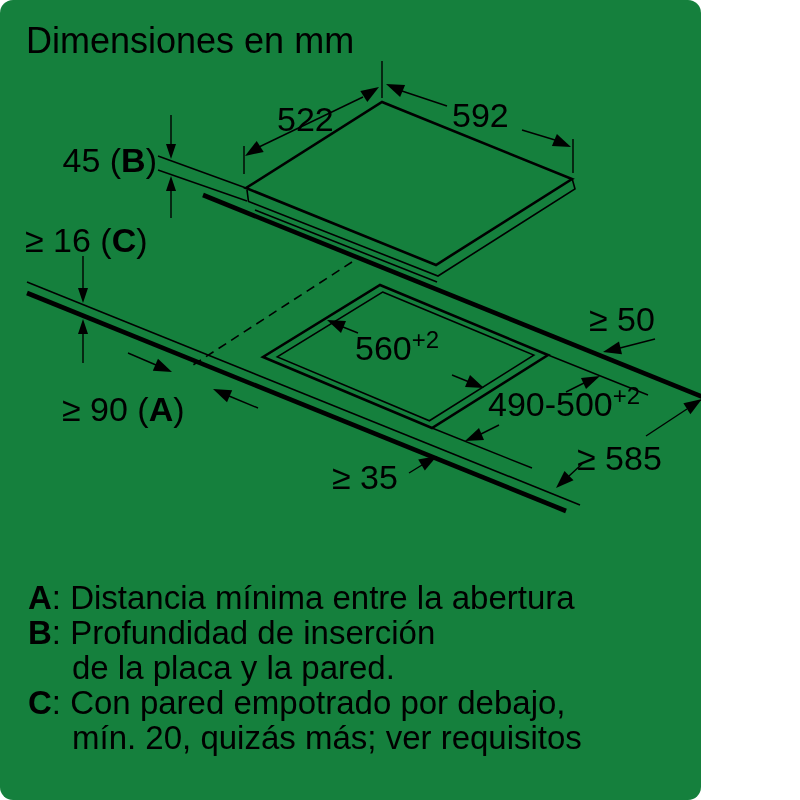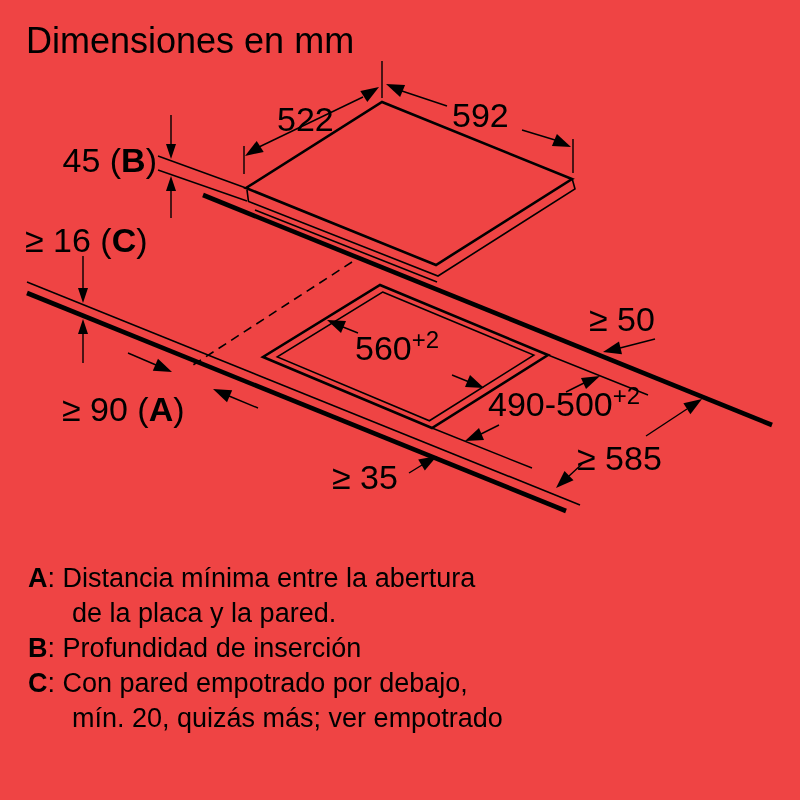--- a/index.html
+++ b/index.html
@@ -1,28 +1,28 @@
 <!DOCTYPE html>
 <html><head>
 <meta charset="utf-8">
 <style>
   html,body{margin:0;padding:0;background:#fff;}
   .page{
-    position:relative;width:800px;height:800px;background:#ef4444;
-    font-family:"Liberation Sans", sans-serif;color:#000;overflow:hidden;
+    position:relative;width:701px;height:800px;background:#15803d;
+    font-family:"Liberation Sans", sans-serif;color:#000;overflow:hidden;border-radius:13px;
   }
   .title{
     position:absolute;left:26px;top:20px;font-size:36px;color:#000;
     letter-spacing:0px;
   }
   svg{position:absolute;left:0;top:0;}
   svg text{font-family:"Liberation Sans", sans-serif;font-size:34px;fill:#000;}
   .legend{
-    position:absolute;left:28px;top:561px;width:750px;
-    font-size:27px;line-height:35px;color:#000;
+    position:absolute;left:28px;top:580px;width:750px;
+    font-size:33px;line-height:35px;color:#000;
   }
   .lrow{white-space:nowrap;}
   .lrow .lkey{font-weight:bold;}
   .lrow.indent{padding-left:44px;}
 </style>
 </head>
 <body>
 
 <div class="page">
 
@@ -126,19 +126,19 @@
       <polygon points="702,399 690.4,414.2 683.4,403.2" stroke="none"></polygon>
       <path d="M687,409 L646,436" stroke-width="1.4" fill="none"></path>
       <polygon points="556,488 564.5,470.9 573.5,480.3" stroke="none"></polygon>
       <path d="M569,476 L582,464" stroke-width="1.4" fill="none"></path>
       <text x="577" y="470" stroke="none">≥ 585</text>
     </g>
   </svg>
 
   <div class="legend">
     <div class="lrow"><span class="lkey"><span>A</span></span><span>: </span><span>Distancia mínima entre la abertura</span></div>
+    <div class="lrow"><span class="lkey"><span>B</span></span><span>: </span><span>Profundidad de inserción</span></div>
     <div class="lrow indent">de la placa y la pared.</div>
-    <div class="lrow"><span class="lkey"><span>B</span></span><span>: </span><span>Profundidad de inserción</span></div>
     <div class="lrow"><span class="lkey"><span>C</span></span><span>: </span><span>Con pared empotrado por debajo,</span></div>
-    <div class="lrow indent">mín. 20, quizás más; ver empotrado</div>
+    <div class="lrow indent">mín. 20, quizás más; ver requisitos</div>
   </div>
 
 </div>
 
 </body></html>

